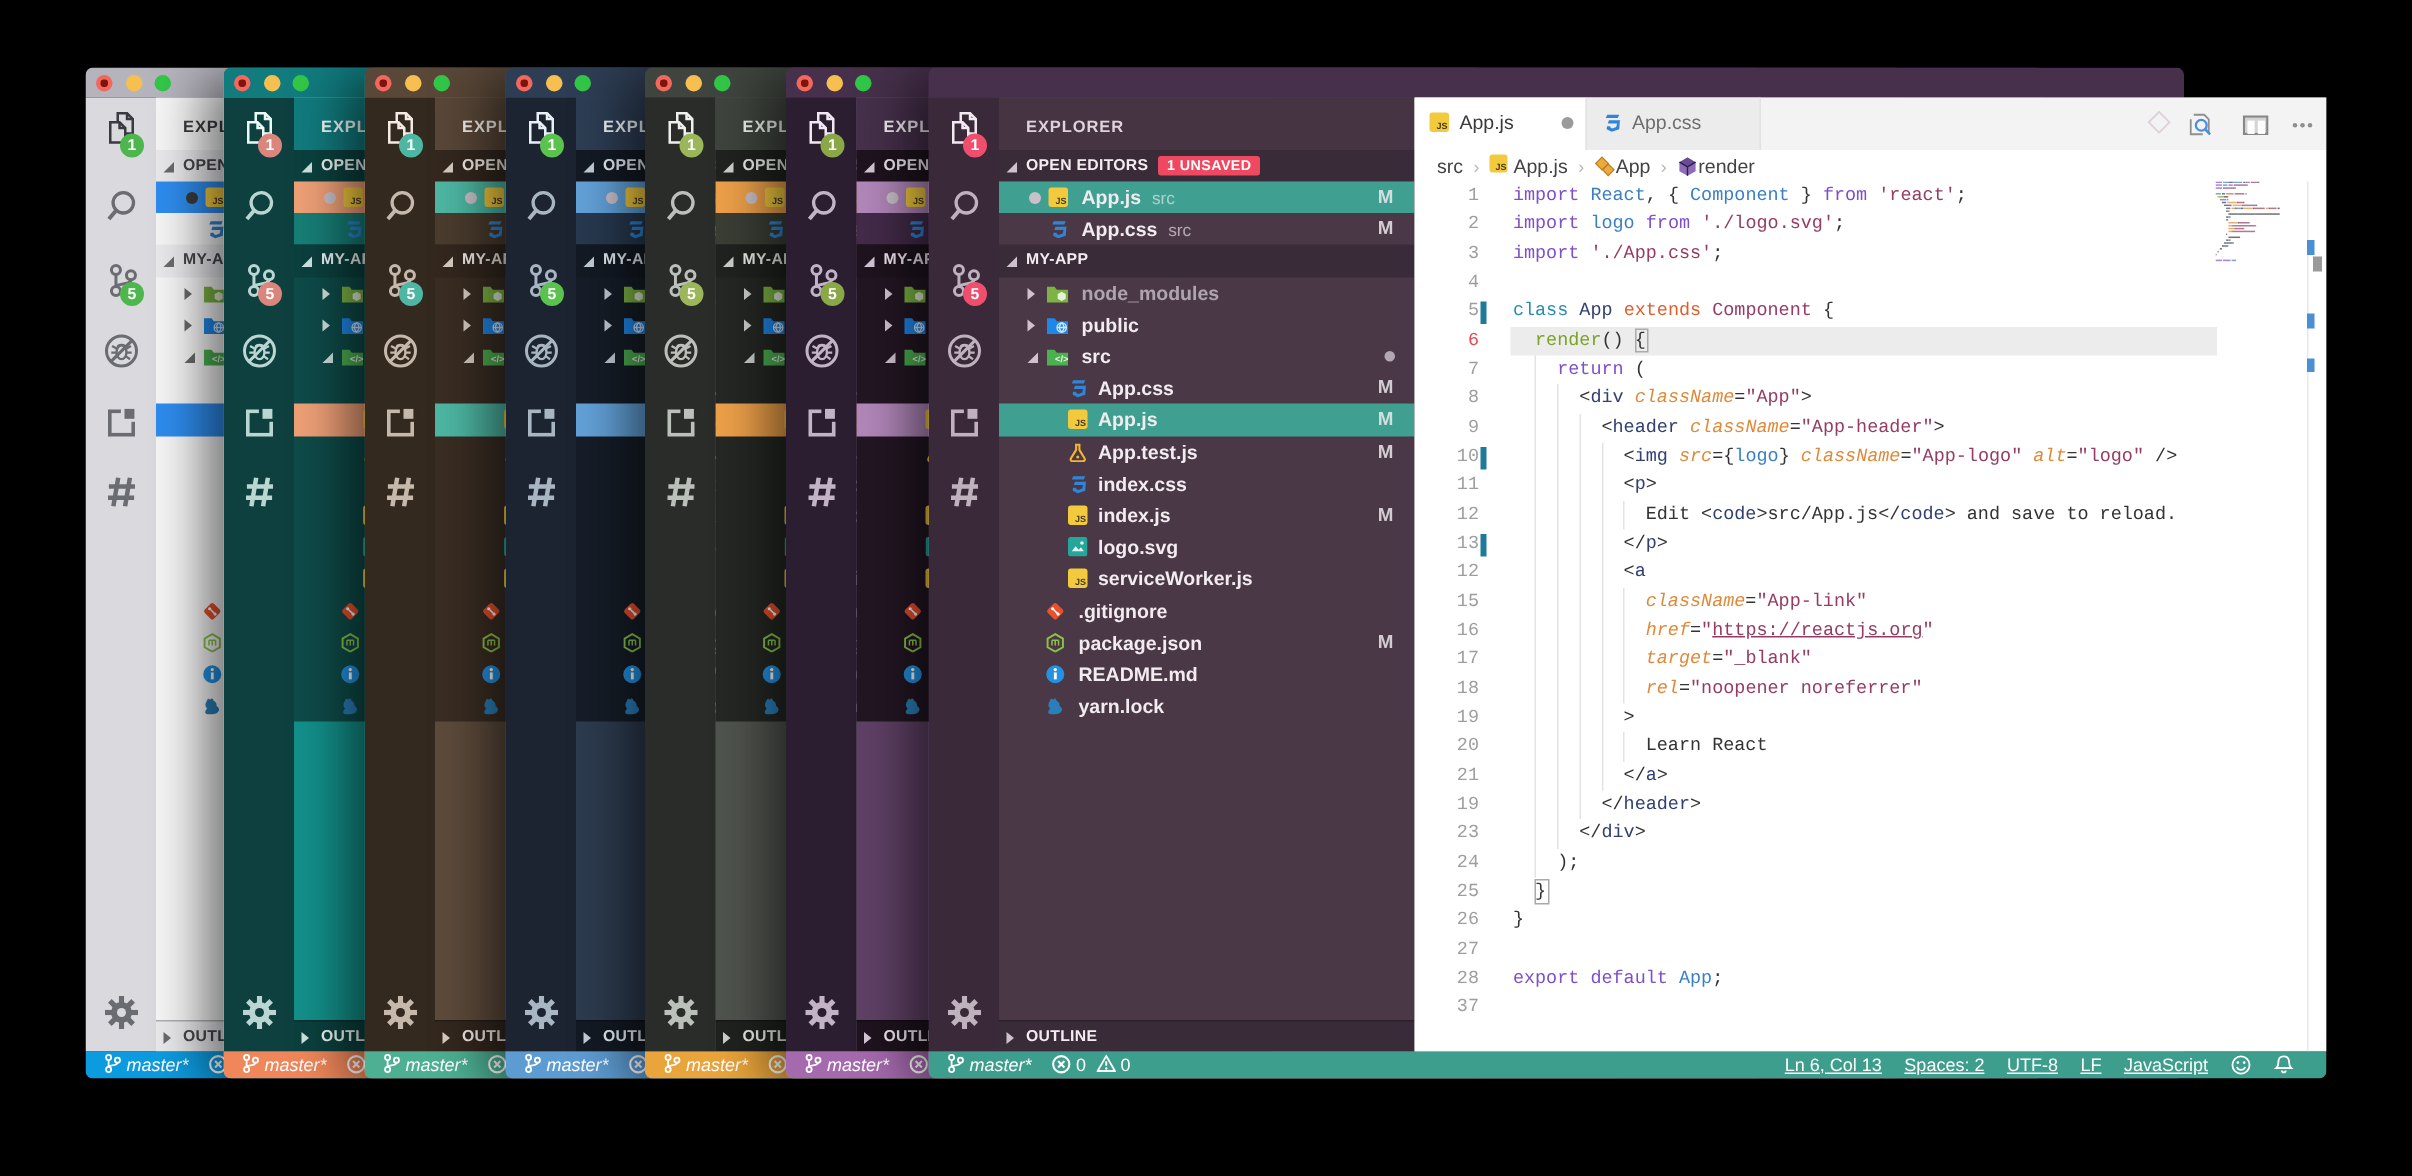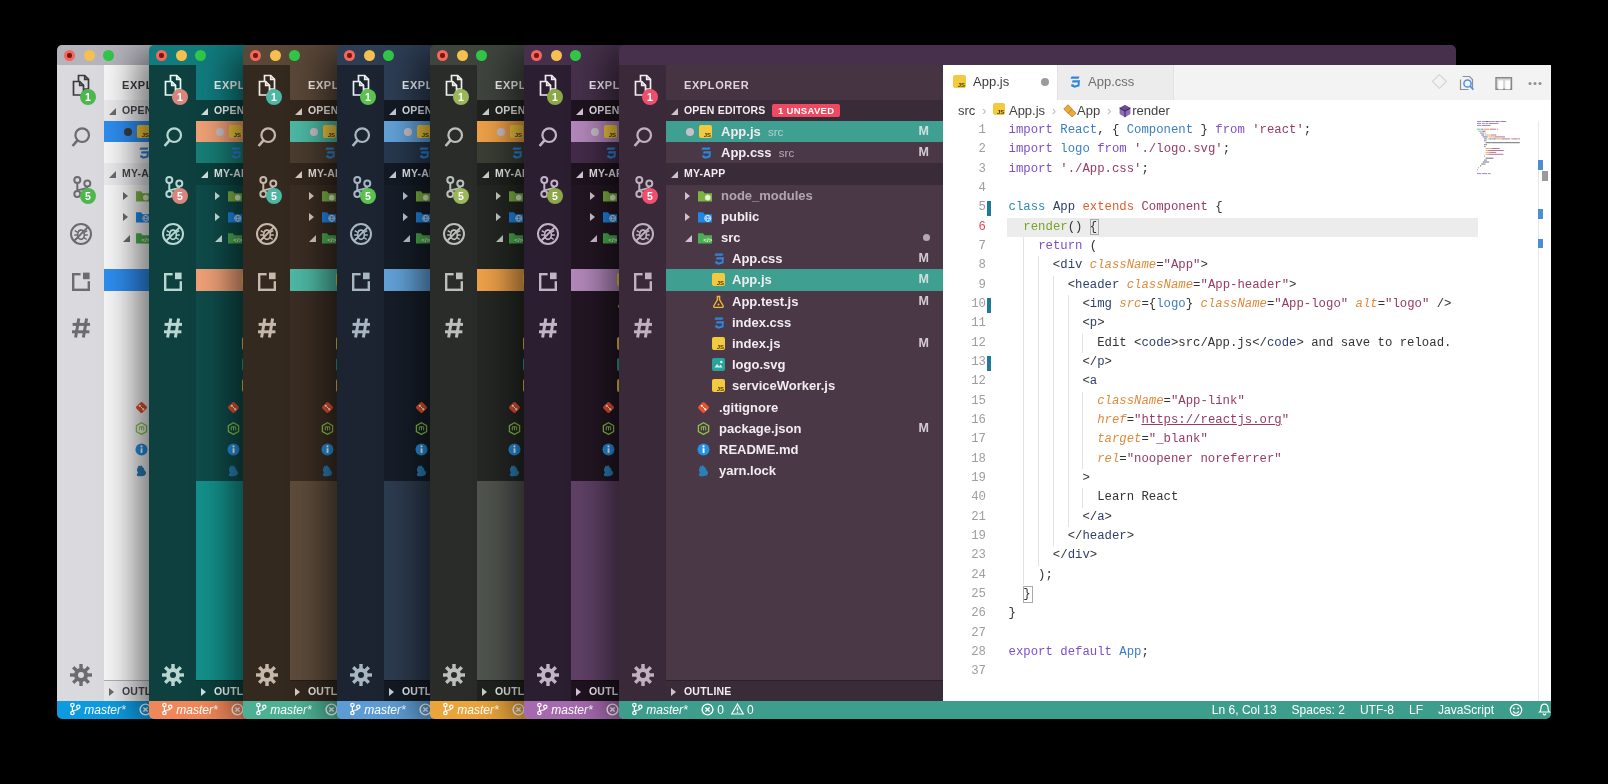--- a/index.html
+++ b/index.html
@@ -32,21 +32,21 @@
 .dim { opacity:0.62; font-size:11.5px; font-weight:400; }
 .dimmer { opacity:0.6; }
 .ficon { position:absolute; top:4px; line-height:0; }
 .fic { display:inline-block; }
 .m { position:absolute; right:14px; top:3px; font-size:12.5px; font-weight:700; opacity:0.82; }
 .outl { bottom:0; height:20.5px; border-top:1px solid rgba(0,0,0,0.25); }
 .outl .shtxt { top:3.5px; }
 .status { position:absolute; left:0; bottom:0; width:100%; height:18.5px; color:#fff;
   font-size:12px; line-height:18.5px; white-space:nowrap; }
 .stl { margin-left:12px;font-style:italic; }
-.stright { position:absolute; right:0; top:0; display:flex; gap:15px; }
+.stright { position:absolute; right:22px; top:0; display:flex; gap:15px;text-decoration:underline; }
 .ed { position:absolute; left:324px; top:20px; right:0; bottom:18.5px;
   background:#fff; overflow:hidden; }
 .tabs { position:absolute; left:0; top:0; right:0; height:34.5px; background:#f4f3f4; }
 .tab { position:absolute; top:0; height:34.5px; font-size:13px; color:#3a3a3a;
   line-height:34.5px; }
 .tab.active { left:0; width:114px; background:#fff; }
 .tab:not(.active) { left:114px; width:117px; background:#ececec; border-left:1px solid #e2e2e2; border-right:1px solid #e2e2e2; }
 .ticon { display:inline-block; margin:0 7px 0 10px; vertical-align:-2px; }
 .tdot { display:inline-block; width:8px; height:8px; border-radius:50%; background:#9b9b9b; margin-left:32px; vertical-align:0px; }
 .bc { position:absolute; left:0; top:34.5px; right:0; height:21.5px; background:#fff;
@@ -1754,21 +1754,21 @@
           <div class="gn">10</div>
           <div class="gn">11</div>
           <div class="gn">12</div>
           <div class="gn">13</div>
           <div class="gn">12</div>
           <div class="gn">15</div>
           <div class="gn">16</div>
           <div class="gn">17</div>
           <div class="gn">18</div>
           <div class="gn">19</div>
-          <div class="gn">40</div>
+          <div class="gn">20</div>
           <div class="gn">21</div>
           <div class="gn">19</div>
           <div class="gn">23</div>
           <div class="gn">24</div>
           <div class="gn">25</div>
           <div class="gn">26</div>
           <div class="gn">27</div>
           <div class="gn">28</div>
           <div class="gn">37</div>
         </div>

